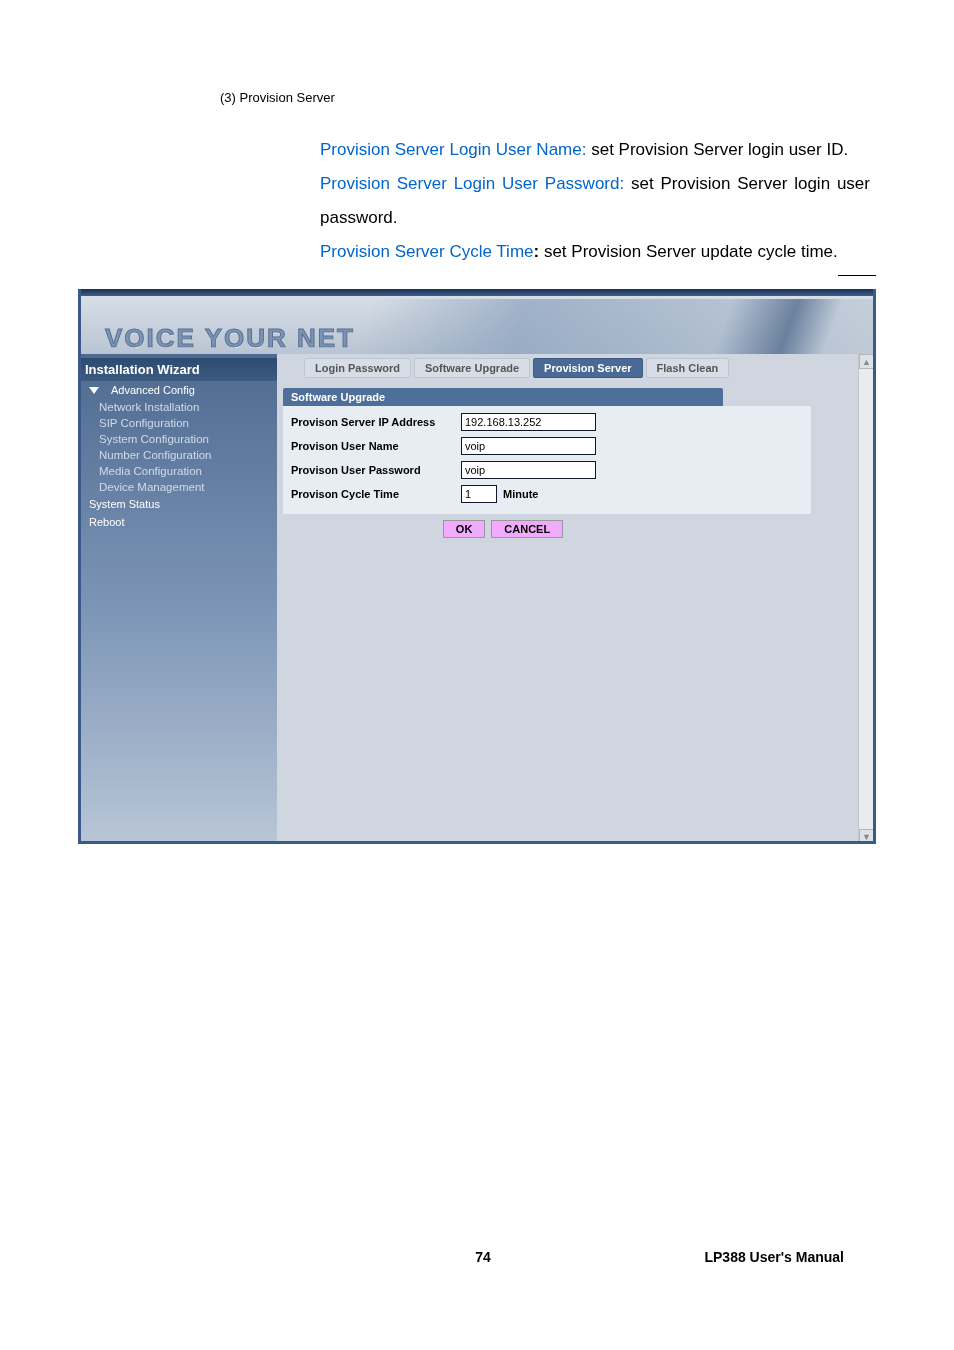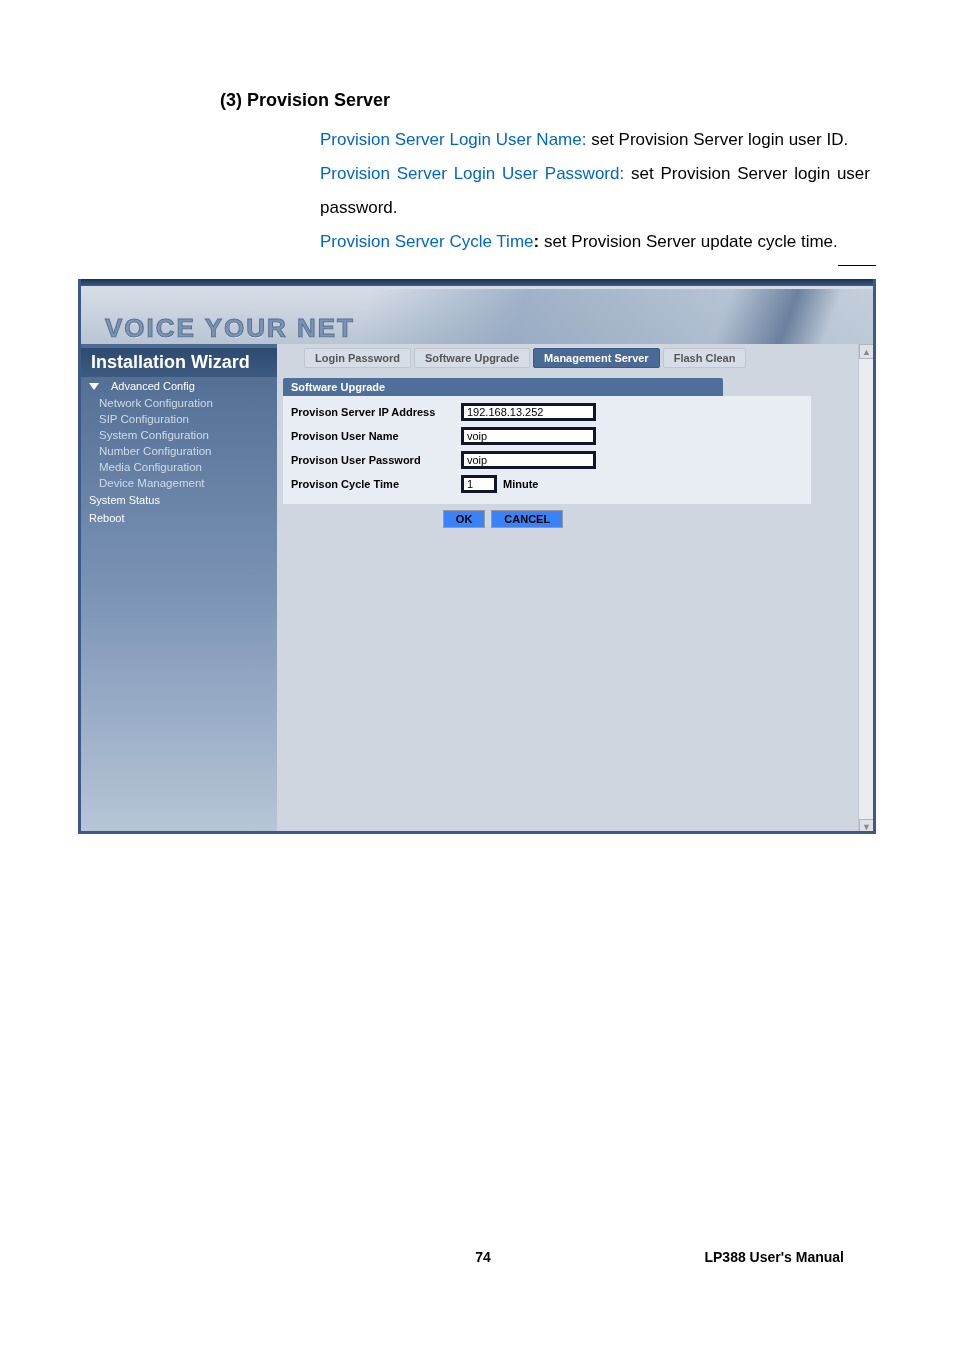--- a/index.html
+++ b/index.html
@@ -8,24 +8,24 @@
       background: #fff;
       width: 954px;
       height: 1350px;
       position: relative;
       color: #000;
     }
     .content-area {
       padding: 90px 80px 0 80px;
     }
     .section-heading {
-      font-weight: bold;
-      font-size: 18px;
+      font-weight: normal;
+      font-size: 13px;
       margin-left: 140px;
-      margin-bottom: 12px;
+      margin-bottom: 28px;
     }
     .desc-block {
       margin-left: 240px;
       font-size: 17px;
       line-height: 2.0;
       text-align: justify;
       width: 550px;
     }
     .blue-label { color: #0066cc; }
     .screenshot-container {
@@ -98,23 +98,23 @@
     .sidebar-item {
       padding: 2px 12px 2px 12px;
       font-size: 12px;
       color: #dde6f0;
       font-family: Tahoma, sans-serif;
       cursor: pointer;
     }
     .sidebar-header {
       background: linear-gradient(to bottom, #2d4a70 0%, #3d5a80 100%);
       color: #fff;
-      font-size: 18px;
-      font-weight: bold;
-      padding: 4px 10px;
+      font-size: 13px;
+      font-weight: bold;
+      padding: 4px 4px;
     }
     .sidebar-group {
       color: #fff;
       font-size: 11px;
       padding: 3px 8px;
       display: flex;
       align-items: center;
       gap: 12px;
     }
     .tri-down {
@@ -202,39 +202,39 @@
       font-family: Tahoma, sans-serif;
     }
     .form-label {
       width: 170px;
       color: #000;
     }
     .form-input {
       width: 135px;
       height: 18px;
       font-size: 11px;
-      border: 3px solid #0f172a;
+      border: 1px solid #0f172a;
       padding: 0 3px;
       font-family: Tahoma, sans-serif;
     }
     .form-input.small { width: 36px; }
     .minute-label {
       font-size: 11px;
       font-weight: bold;
       margin-left: 6px;
     }
     .btn-row {
       display: flex;
       justify-content: center;
       gap: 6px;
       margin-top: 6px;
       width: 440px;
     }
     .btn {
-      background: #3b82f6;
+      background: #f0abfc;
       border: 1px solid #999;
       padding: 2px 12px;
       font-size: 11px;
       font-weight: bold;
       font-family: Tahoma, sans-serif;
       cursor: pointer;
     }
     .footer-line {
       position: absolute;
       bottom: 85px;
@@ -281,42 +281,42 @@
       <div class="banner-stripe2"></div>
       <div class="banner-text">VOICE YOUR NET</div>
     </div>
     <div class="mid-row">
       <div class="sidebar">
         <div class="sidebar-item sidebar-header">Installation Wizard</div>
         <div class="sidebar-item sidebar-group">
           <span class="tri-down"></span>
           <span>Advanced Config</span>
         </div>
-        <div class="sidebar-item sidebar-sub">Network Configuration</div>
+        <div class="sidebar-item sidebar-sub">Network Installation</div>
         <div class="sidebar-item sidebar-sub">SIP Configuration</div>
         <div class="sidebar-item sidebar-sub">System Configuration</div>
         <div class="sidebar-item sidebar-sub">Number Configuration</div>
         <div class="sidebar-item sidebar-sub">Media Configuration</div>
         <div class="sidebar-item sidebar-sub">Device Management</div>
         <div class="sidebar-item sidebar-group">
           <span>System Status</span>
         </div>
         <div class="sidebar-item sidebar-group">
           <span>Reboot</span>
         </div>
       </div>
       <div class="main-panel">
         <div class="scroll-track">
           <div class="scroll-arrow">▲</div>
           <div class="scroll-arrow bottom">▼</div>
         </div>
         <div class="tabs">
           <div class="tab">Login Password</div>
           <div class="tab">Software Upgrade</div>
-          <div class="tab active">Management Server</div>
+          <div class="tab active">Provision Server</div>
           <div class="tab">Flash Clean</div>
         </div>
         <div class="form-panel-header">Software Upgrade</div>
         <div class="form-panel">
           <div class="form-row">
             <div class="form-label">Provison Server IP Address</div>
             <input class="form-input" value="192.168.13.252" style="">
           </div>
           <div class="form-row">
             <div class="form-label">Provison User Name</div>

